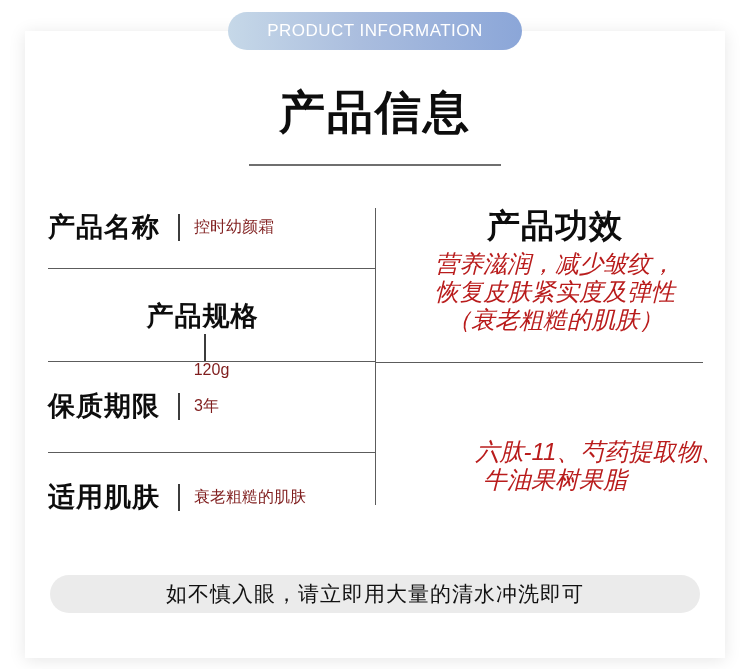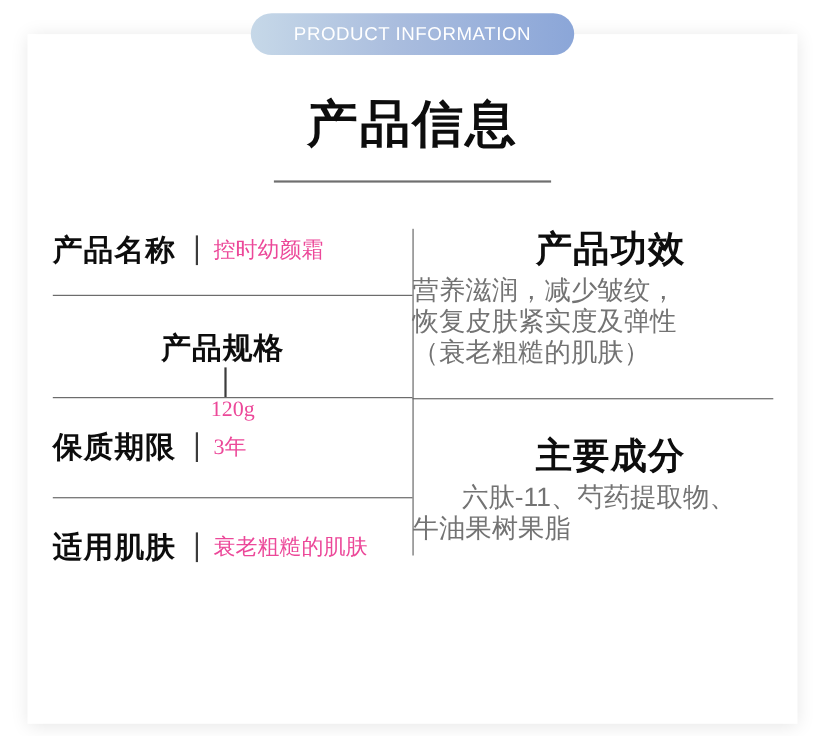--- a/index.html
+++ b/index.html
@@ -68,24 +68,23 @@
     letter-spacing:1px;
     white-space:nowrap;
   }
   .spec-row .pipe{
     width:2px;height:27px;
     background:#3c3c3c;
     margin-right:14px;
     flex:0 0 auto;
   }
   .spec-row .value{
-    font-size:20px;
-    color:#ec4899;
-    white-space:nowrap;
-    font-family:Liberation Serif, serif;
+    font-size:16px;
+    color:#7f1d1d;
+    white-space:nowrap;
   }
   .row-1{top:209px;}
   .row-2{top:298px;flex-direction:column;}
   .row-3{top:388px;}
   .row-4{top:479px;}
   .h-sep{
     position:absolute;
     left:48px;
     width:327px;height:1px;
     background:#5c5c5c;
@@ -115,24 +114,25 @@
     font-size:33px;
     font-weight:700;
     color:#0d0d0d;
     letter-spacing:1px;
   }
   .efficacy-heading{top:204px;}
   .ingredients-heading{top:392px;}
   .body-line{
     position:absolute;
     width:100%;
-    text-align:left;
+    text-align:center;
     font-size:24px;
-    color:#737373;
-    white-space:nowrap;
+    color:#b91c1c;
+    white-space:nowrap;
+    font-style:italic;
   }
   .eff-1{top:248px;}
   .eff-2{top:276px;}
   .eff-3{top:304px;}
   .ing-1{top:436px;padding-left:45px;}
   .ing-2{top:464px;}
   .section-divider{
     position:absolute;
     left:0;top:362px;
     width:328px;height:1px;
@@ -198,19 +198,21 @@
   <div class="v-divider"></div>
 
   <div class="right-col">
     <div class="section-heading efficacy-heading">产品功效</div>
     <div class="body-line eff-1">营养滋润，减少皱纹，</div>
     <div class="body-line eff-2">恢复皮肤紧实度及弹性</div>
     <div class="body-line eff-3">（衰老粗糙的肌肤）</div>
 
     <div class="section-divider"></div>
 
-    <div class="section-heading ingredients-heading">主要成分</div>
     <div class="body-line ing-1">六肽-11、芍药提取物、</div>
     <div class="body-line ing-2">牛油果树果脂</div>
   </div>
 
+  <div class="notice-bar">
+    <span class="notice-text">如不慎入眼，请立即用大量的清水冲洗即可</span>
+  </div>
 
 </div>
 
 </body></html>

